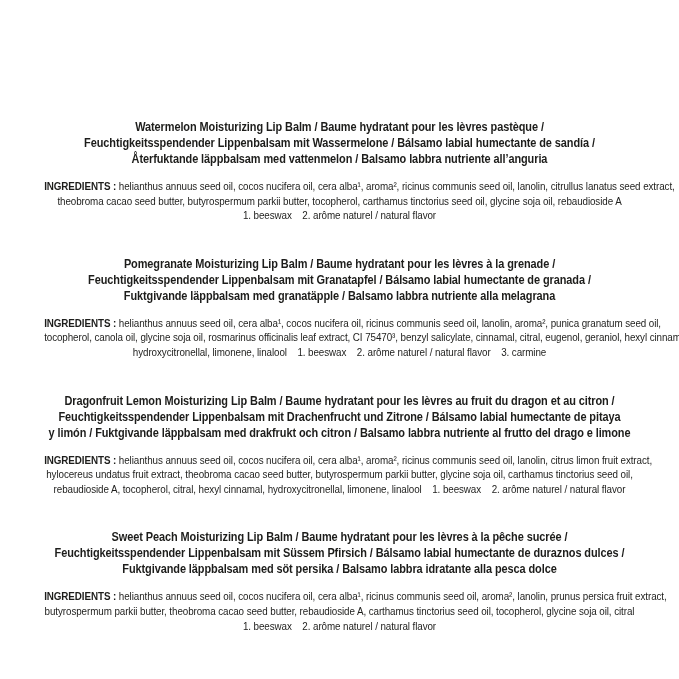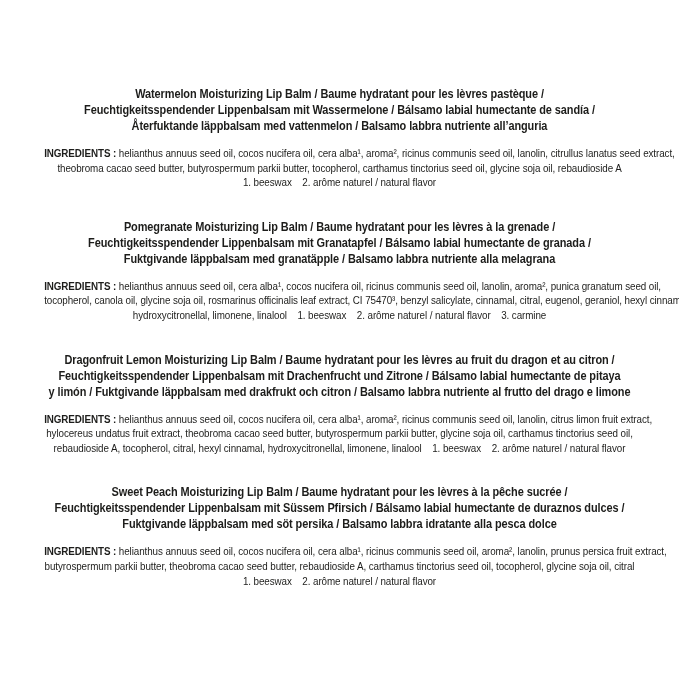--- a/index.html
+++ b/index.html
@@ -17,20 +17,21 @@
   #label-panel {
     width: 679px;
     padding-top: 86px;
     box-sizing: border-box;
   }
   .product-block {
     margin-bottom: 29px;
   }
   .title-group {
     margin-bottom: 12px;
+    margin-top: 33px;
   }
   .t-line, .i-line {
     width: 679px;
     text-align: center;
     white-space: pre;
     transform: scaleX(0.87);
     transform-origin: 50% 50%;
   }
   .t-line {
     font-size: 12.6px;

